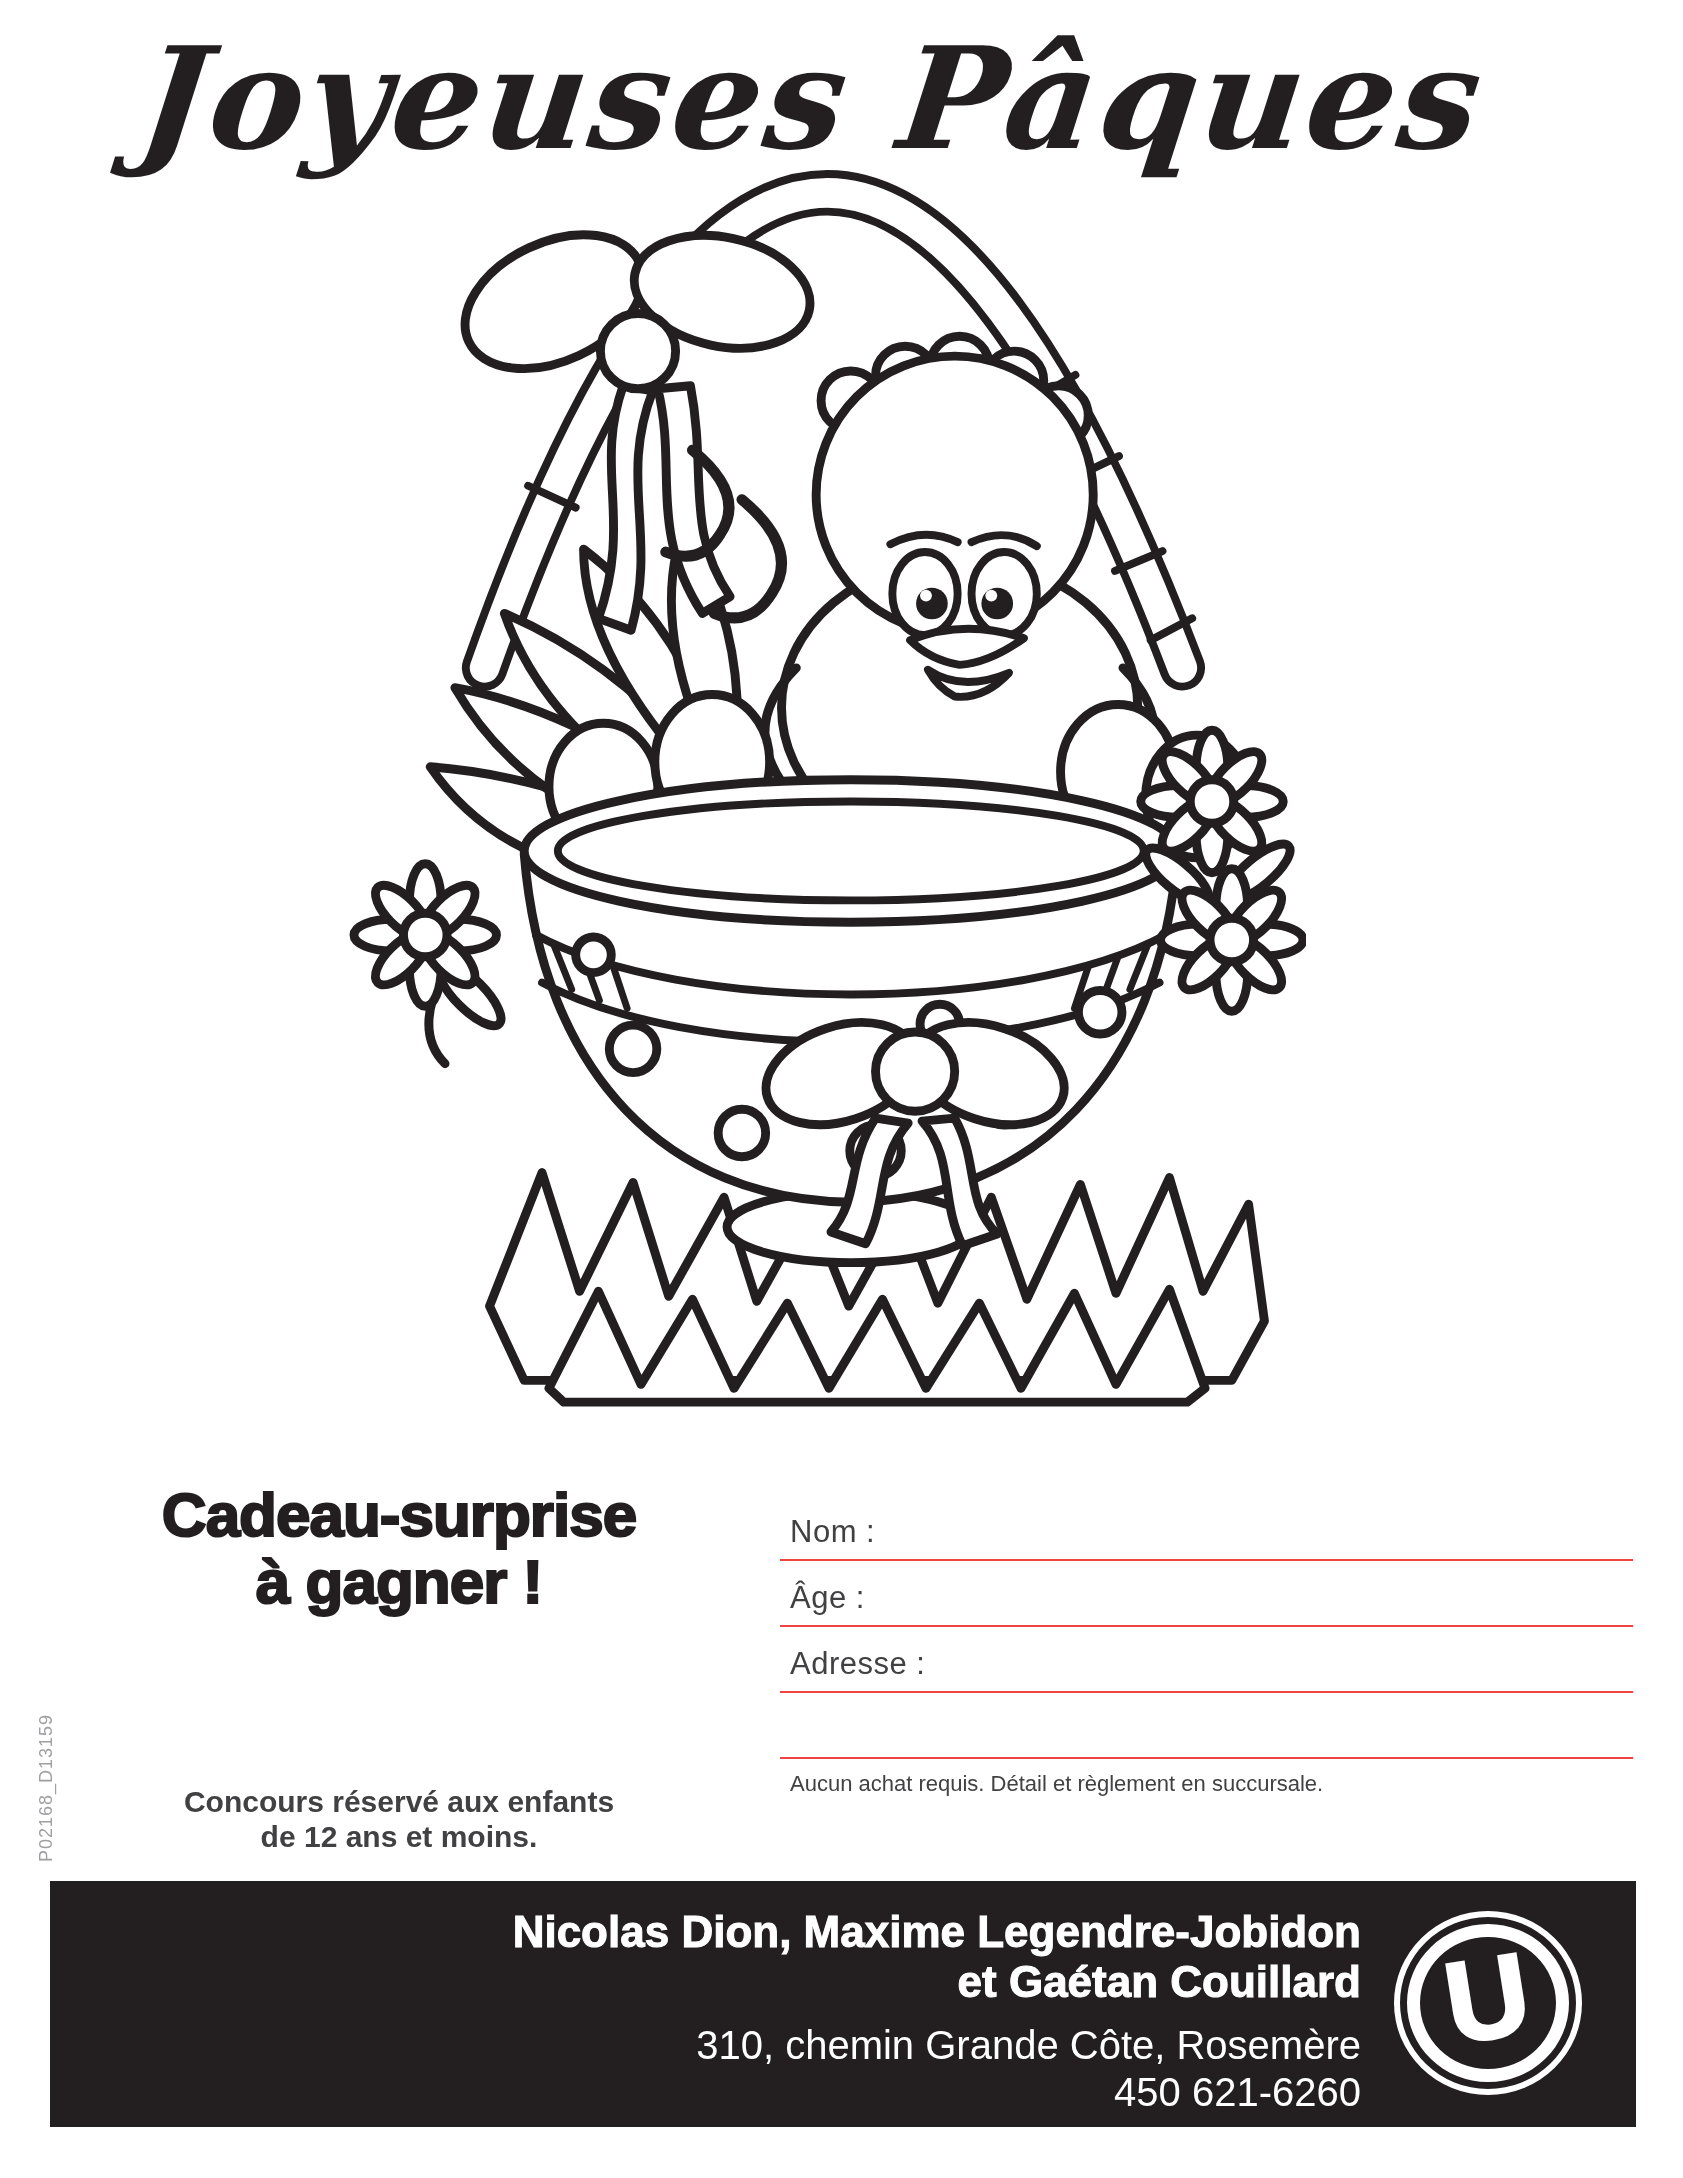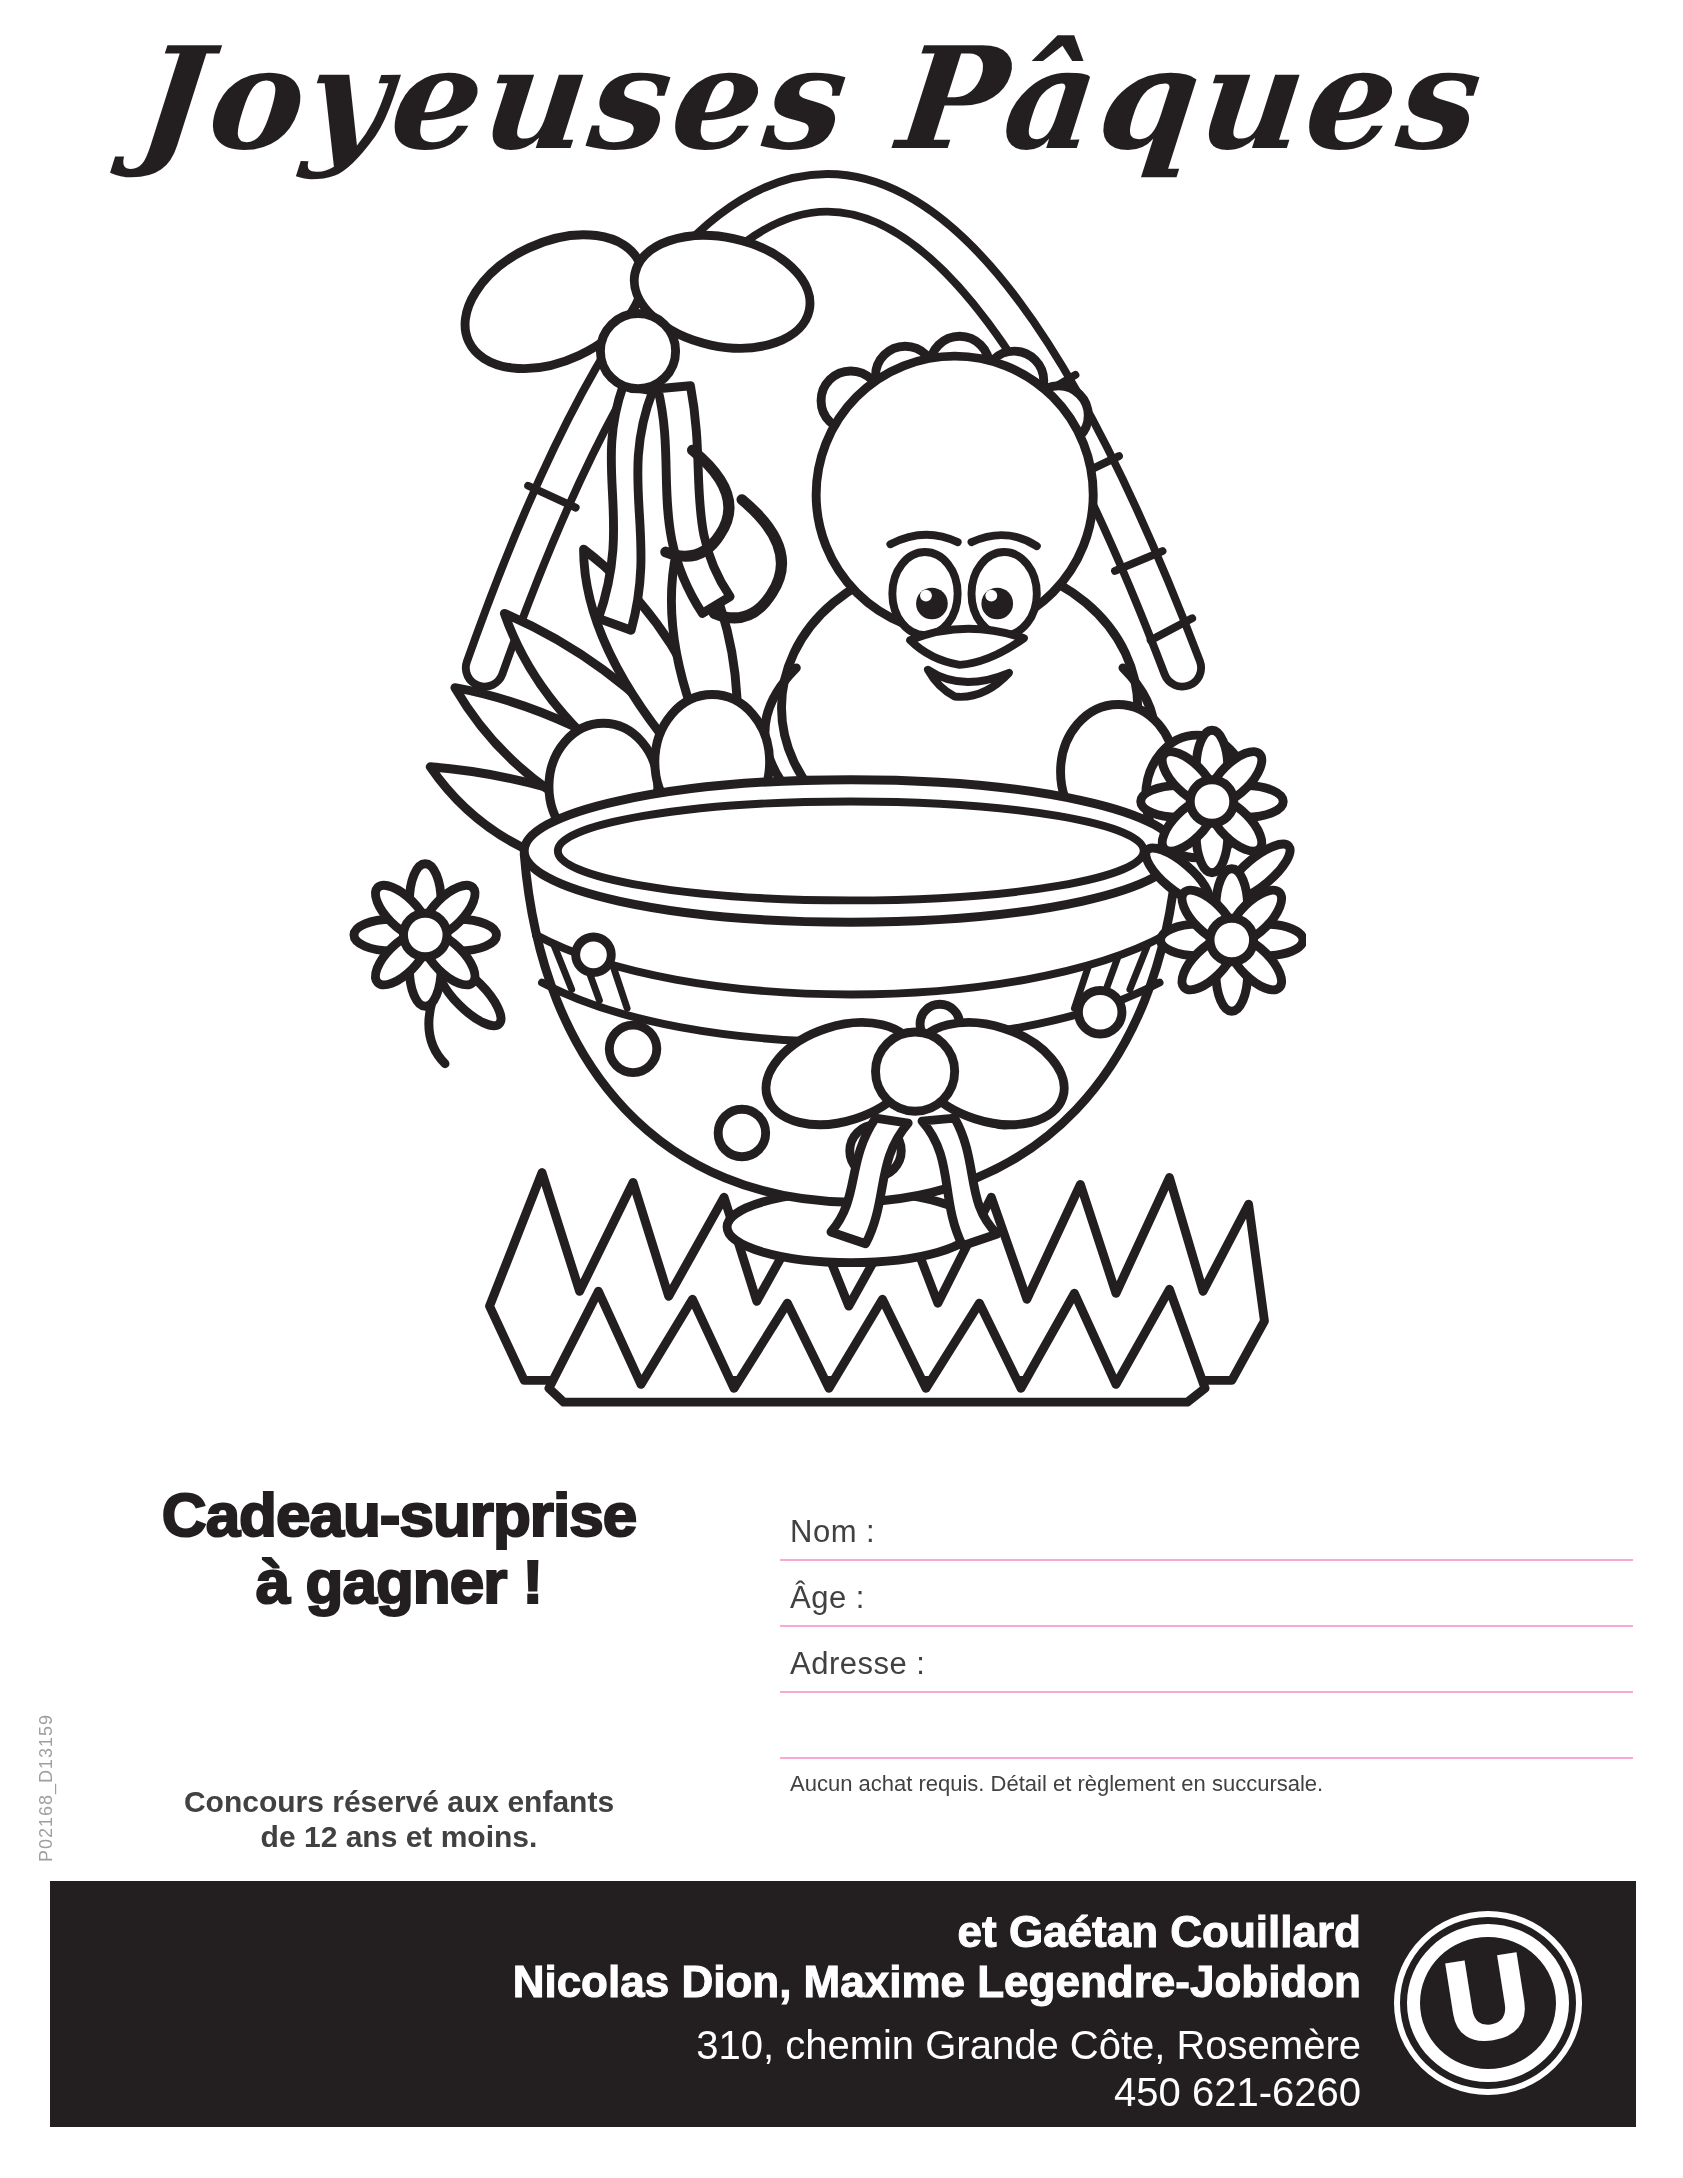--- a/index.html
+++ b/index.html
@@ -18,21 +18,21 @@
   .headline { position:absolute; left:102px; top:1481px; width:594px; text-align:center;
               font-weight:700; font-size:62px; line-height:67px; letter-spacing:-1px;
               color:#231f20; -webkit-text-stroke:2.2px #231f20; }
   .tirage   { position:absolute; left:102px; top:1695px; width:594px; text-align:center;
               font-weight:700; font-size:40px; color:#231f20; -webkit-text-stroke:1.2px #231f20; }
   .eligibility { position:absolute; left:102px; top:1784px; width:594px; text-align:center;
               font-size:30px; line-height:35px; color:#414042;font-weight:bold; }
 
   
   .form { position:absolute; left:780px; top:1495px; width:853px; }
-  .field { display:flex; align-items:flex-end; border-bottom:2px solid #f9a8d4;
+  .field { display:flex; align-items:flex-end; border-bottom:2px solid #ef4444;
            height:66px; padding:0 0 9px 10px; }
   .field.short { height:65px; }
   .field .lbl { font-size:31px; color:#414042; letter-spacing:0.5px; }
   .disclaimer { margin-top:12px; padding-left:10px; font-size:22px; color:#414042; }
 
   
   .side-code { position:absolute; left:36px; top:1731px; height:131px;
                writing-mode:vertical-rl; transform:rotate(180deg);
                font-size:18px; letter-spacing:1px; color:#9d9fa2; }
 
@@ -208,22 +208,22 @@
     <div class="field">
       <span class="lbl"></span>
     </div>
     <div class="disclaimer">Aucun achat requis. Détail et règlement en succursale.</div>
   </div>
 
   <div class="side-code">P02168_D13159</div>
 
   <div class="footer">
     <div class="footer-text">
+      <div class="bold">Nicolas Dion, Maxime Legendre-Jobidon</div>
       <div class="bold">et Gaétan Couillard</div>
-      <div class="bold">Nicolas Dion, Maxime Legendre-Jobidon</div>
       <div class="reg first">310, chemin Grande Côte, Rosemère</div>
       <div class="reg">450 621-6260</div>
     </div>
     <div class="logo">
       <div class="ring-outer"></div>
       <div class="ring-inner"></div>
       <div class="logo-u">U</div>
     </div>
   </div>
 

